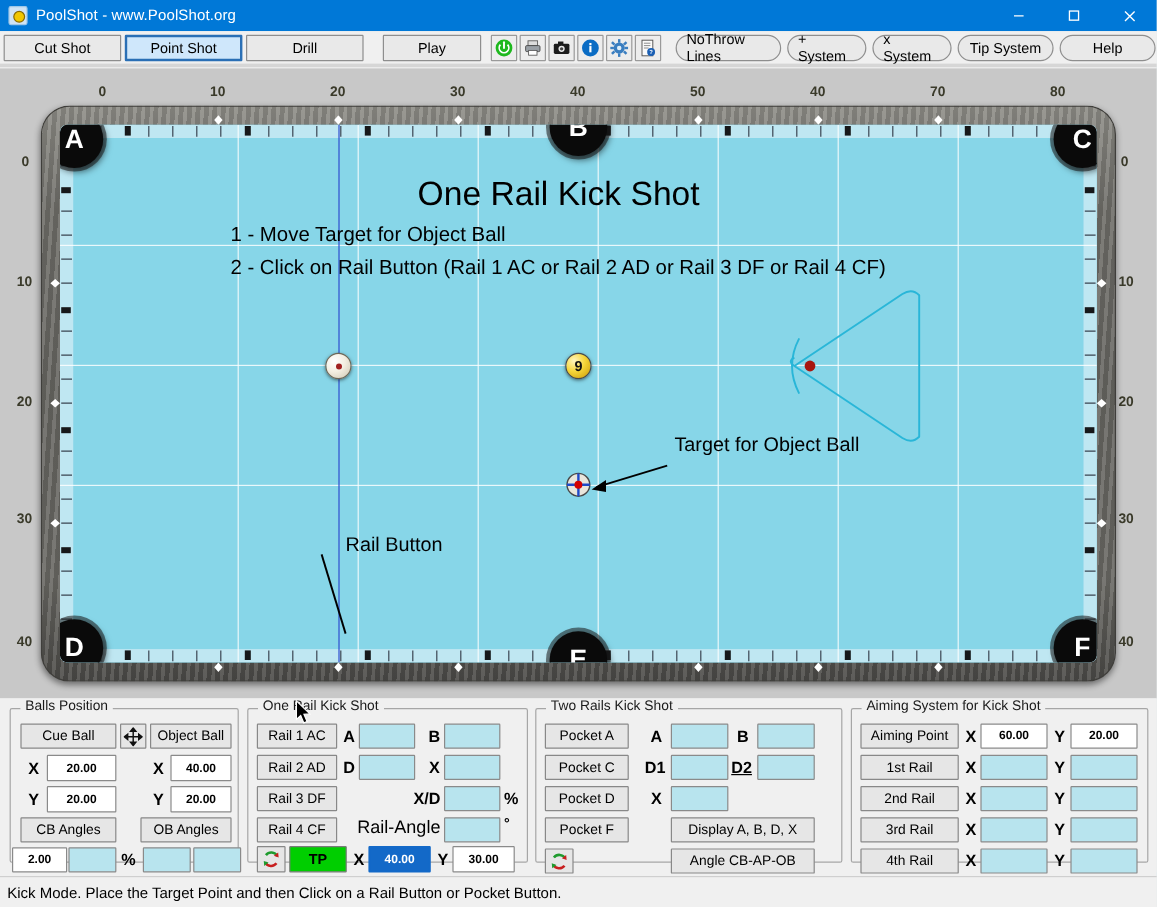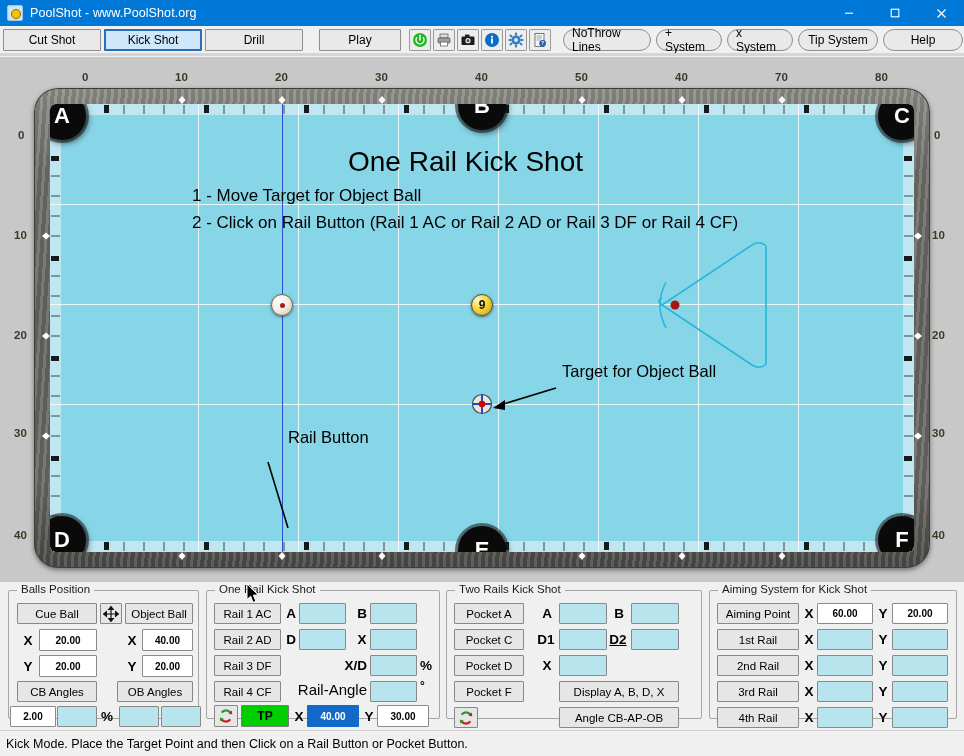--- a/index.html
+++ b/index.html
@@ -177,21 +177,21 @@
       <div class="winbtn">
         <svg width="13" height="13" viewBox="0 0 13 13">
             <path d="M2.5 2.5 L10.5 10.5 M10.5 2.5 L2.5 10.5" stroke="#fff" stroke-width="1.15"></path>
           </svg>
       </div>
     </div>
   </div>
 
   <div class="toolbar">
     <div class="tb-tab w-big" style="width:98px;">Cut Shot</div>
-    <div class="tb-tab w-big sel" style="width:98px;">Kick Shot</div>
+    <div class="tb-tab w-big sel" style="width:98px;">Point Shot</div>
     <div class="tb-tab w-big" style="width:98px;">Drill</div>
     <div class="tb-tab w-big" style="width:82px;margin-left:16px;">Play</div>
 
     <div class="tb-icons">
       <div class="tb-ic">
         <svg width="16" height="16" viewBox="0 0 16 16">
             <circle cx="8" cy="8" r="7" fill="#1db81d"></circle>
             <path d="M8 3.2 V8" stroke="#fff" stroke-width="1.6" stroke-linecap="round"></path>
             <path d="M5 5.2 a4 4 0 1 0 6 0" fill="none" stroke="#fff" stroke-width="1.4"></path>
           </svg>
@@ -406,21 +406,21 @@
             <circle cx="12" cy="12" r="3.3" fill="#d40000"></circle>
           </svg>
         </div>
 
         <div class="annot" style="left:512px;top:258px;">Target for Object Ball</div>
         <svg style="position:absolute;left:0;top:0;width:864px;height:448px;pointer-events:none;z-index:9;" viewBox="0 0 864 448">
           <path d="M506 284 L447 302" stroke="#000" stroke-width="1.6" fill="none"></path>
           <polygon points="443,304 455,296 455,306" fill="#000"></polygon>
           <path d="M238 424 L218 358" stroke="#000" stroke-width="1.6" fill="none"></path>
         </svg>
-        <div class="annot" style="left:238px;top:324px;">Rail Button</div>
+        <div class="annot" style="left:238px;top:341px;">Rail Button</div>
 
         <div class="pocket" style="left:-12px;top:-12px;">
           <span>A</span>
         </div>
         <div class="pocket" style="left:408px;top:-22px;">
           <span>B</span>
         </div>
         <div class="pocket" style="left:828px;top:-12px;">
           <span>C</span>
         </div>

